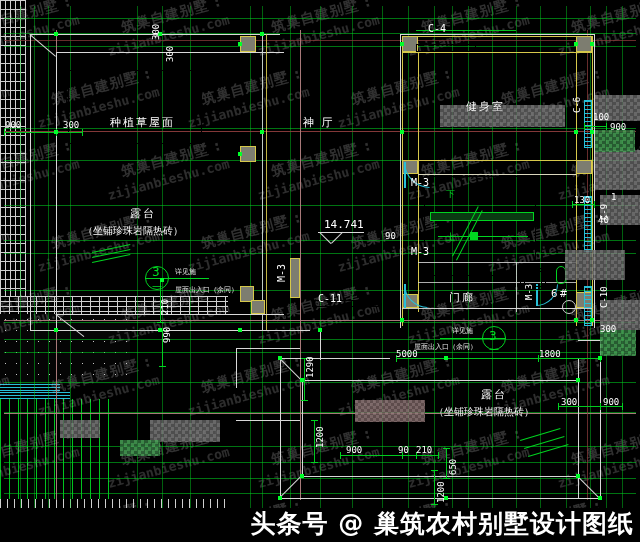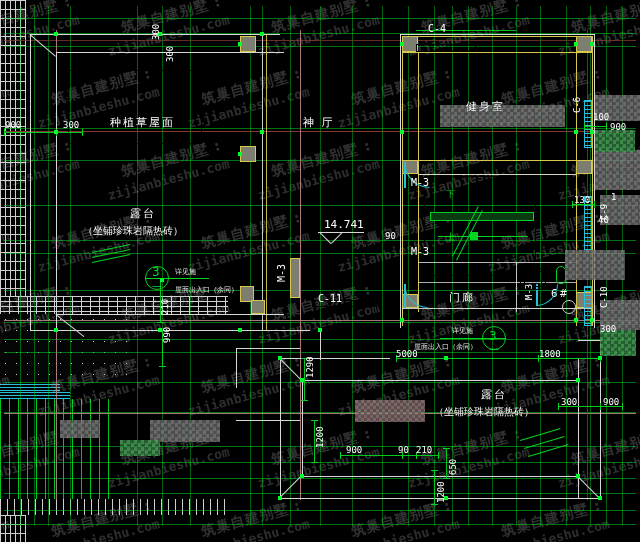--- a/index.html
+++ b/index.html
@@ -480,14 +480,17 @@
   <div class="txt dim" style="left:561px;top:398px;">300</div>
   <div class="txt dim" style="left:603px;top:398px;">900</div>
   <div class="txt dim" style="left:600px;top:325px;">300</div>
   <div class="txt dim" style="left:610px;top:123px;">900</div>
   <div class="txt dim" style="left:346px;top:446px;">900</div>
   <div class="txt dim" style="left:398px;top:446px;">90</div>
   <div class="txt dim" style="left:416px;top:446px;">210</div>
   <div class="txt dim v" style="left:449px;top:475px;">650</div>
   <div class="txt dim v" style="left:437px;top:503px;">1200</div>
 
+  <div id="titlebar">
+    <div id="titletext">头条号 @ 巢筑农村别墅设计图纸</div>
+  </div>
 
 </div>
 
 </body></html>

